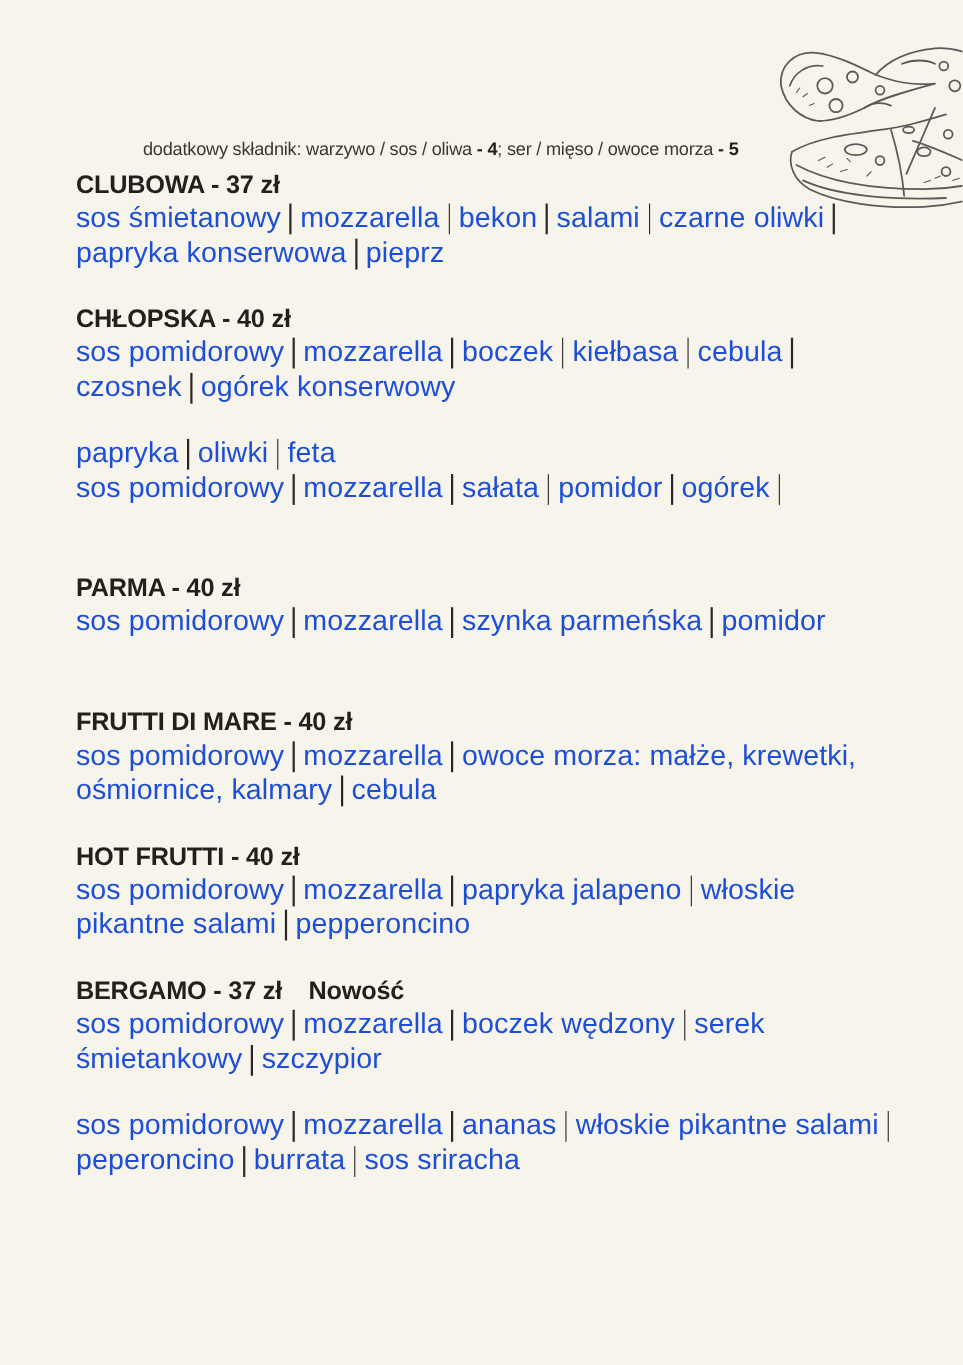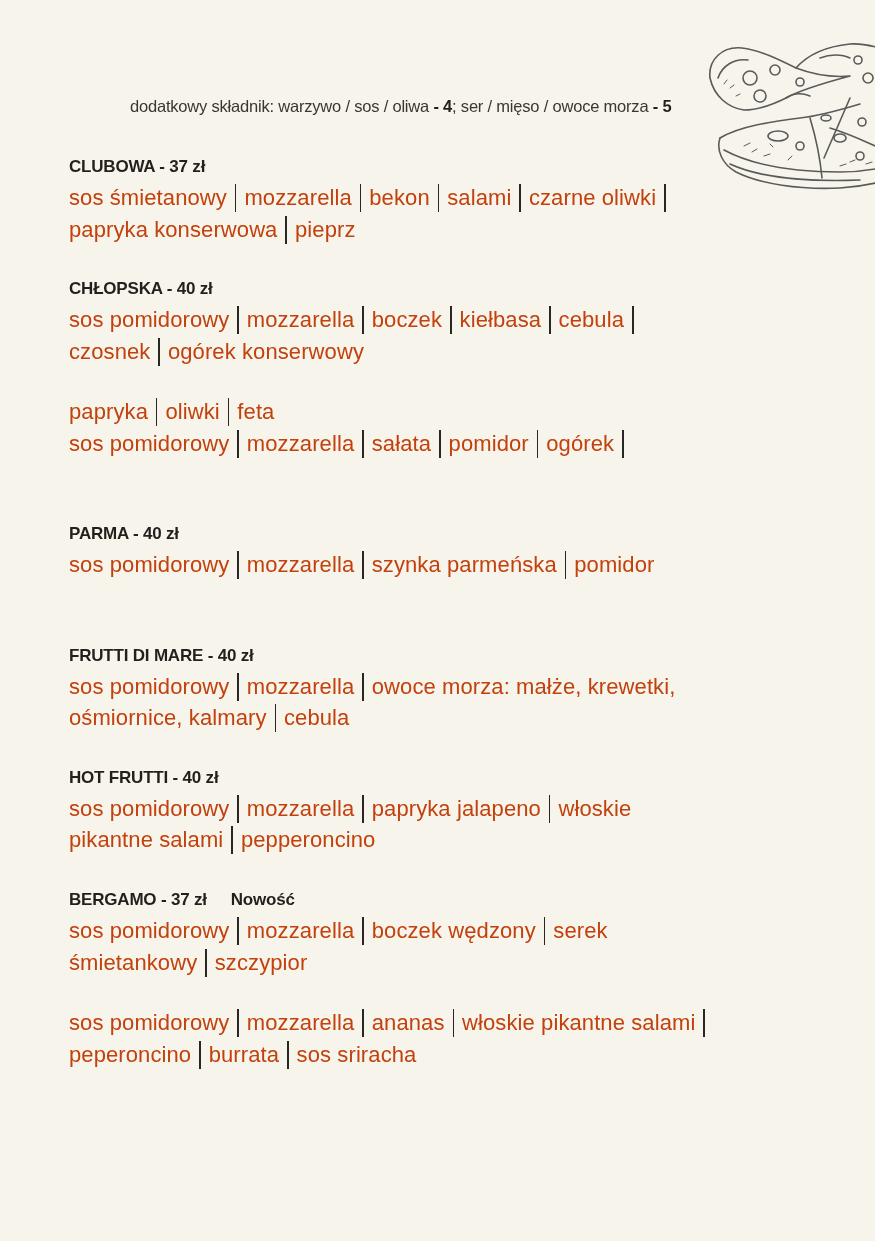--- a/index.html
+++ b/index.html
@@ -18,53 +18,53 @@
     .pizza-illustration {
       position: absolute;
       left: 700px;
       top: 38px;
       width: 180px;
       height: 172px;
     }
     .extras-note {
       position: absolute;
       left: 130px;
-      top: 97px;
+      top: 127px;
       font-size: 16.5px;
       color: #3a3632;
       letter-spacing: -0.2px;
       white-space: nowrap;
     }
     .extras-note b {
       font-weight: 700;
       color: #231f1c;
     }
     .menu {
       position: absolute;
       left: 69px;
       top: 152px;
       width: 730px;
     }
     .menu-item {
       height: 122.2px;
     }
     .item-title {
       font-weight: 700;
-      font-size: 17px;
+      font-size: 23px;
       line-height: 30px;
       letter-spacing: -0.2px;
       white-space: nowrap;
     }
     .item-title .badge {
       margin-left: 24px;
     }
     .item-ingredients {
-      font-size: 22px;
+      font-size: 26px;
       line-height: 31.5px;
-      color: #c2410c;
+      color: #1d4ed8;
       letter-spacing: 0.1px;
     }
     .item-ingredients .line {
       display: block;
       white-space: nowrap;
     }
     .sep {
       display: inline-block;
       width: 1.5px;
       height: 28px;

